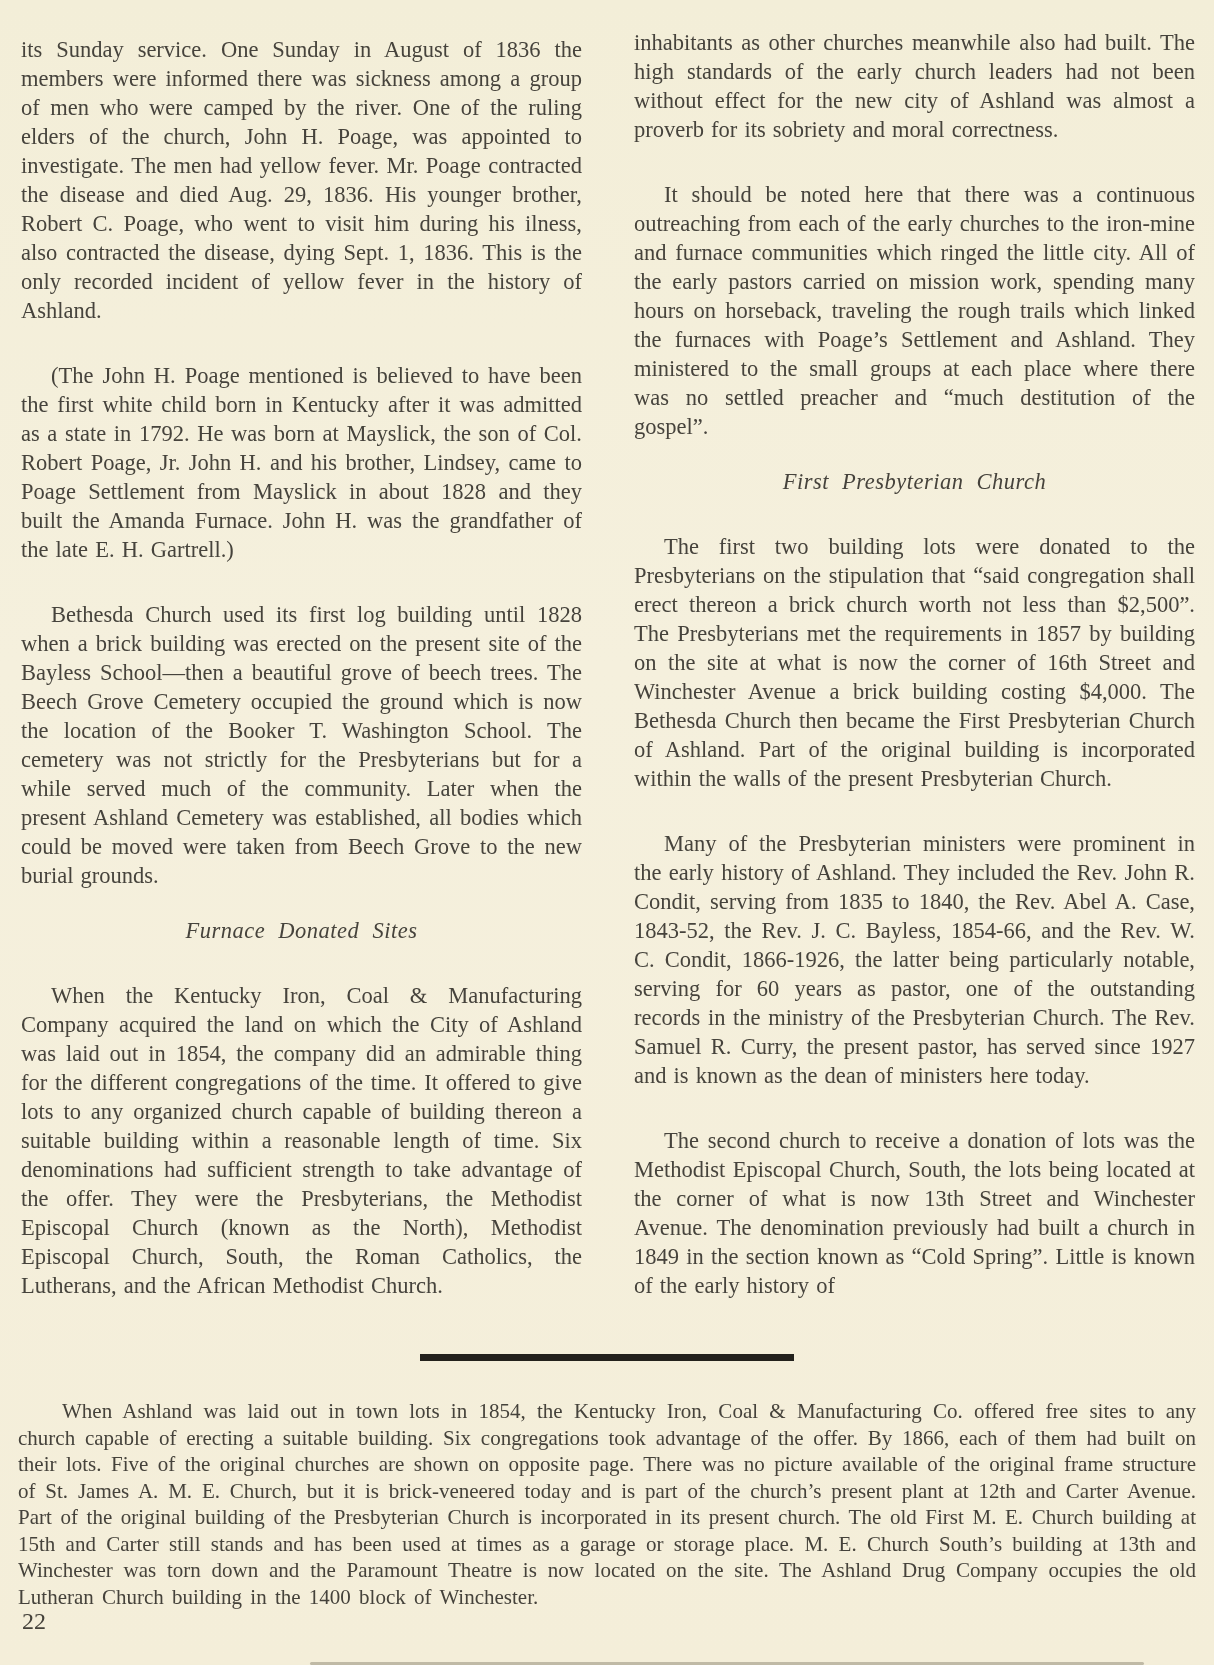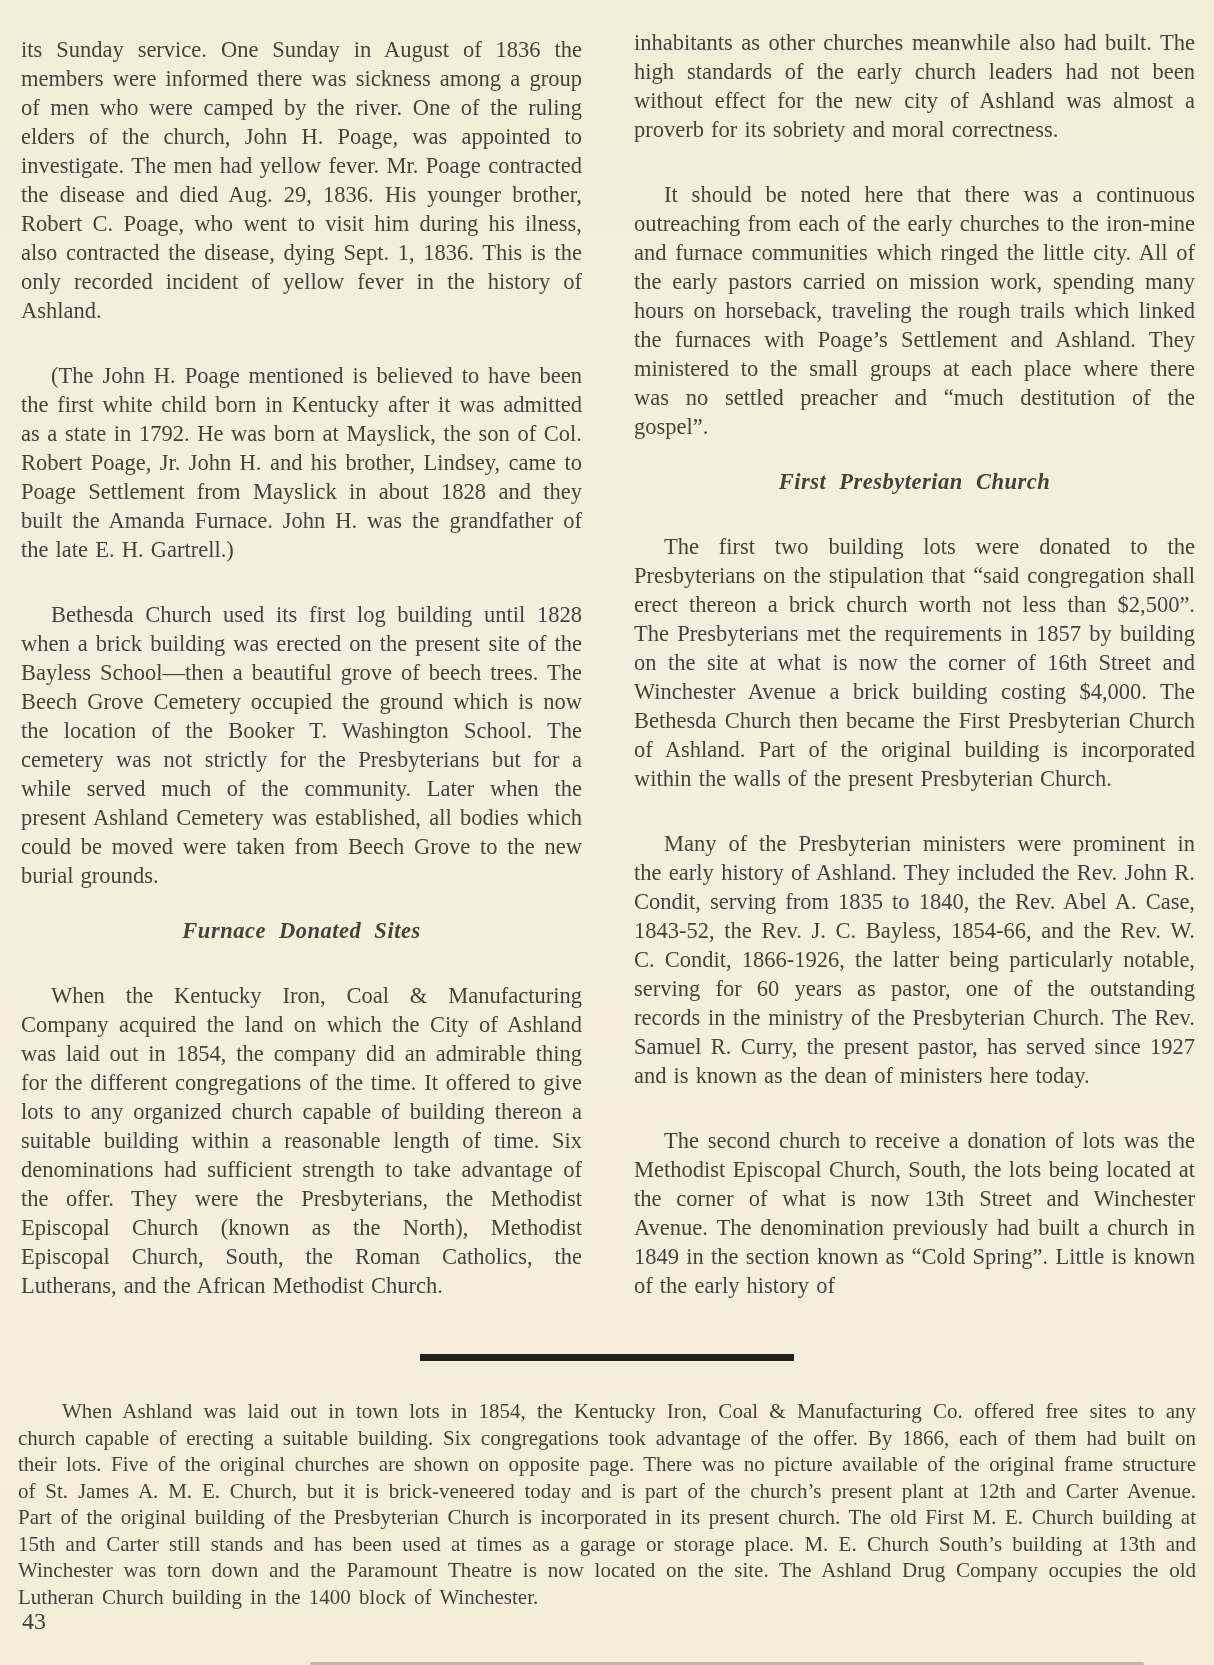--- a/index.html
+++ b/index.html
@@ -44,21 +44,21 @@
     text-indent: 0;
     word-spacing: 1.5px;
   }
   .para.indent {
     text-indent: 30px;
     margin-top: 36px;
   }
   .heading {
     font-size: 22.5px;
     line-height: 29px;
-    font-weight: bold;
+    font-weight: normal;
     font-style: italic;
     text-align: center;
     margin: 26px 0 9px 0;
     word-spacing: 7px;
     letter-spacing: 0.5px;
   }
   .rule {
     position: absolute;
     left: 420px;
     top: 1354px;
@@ -115,16 +115,16 @@
         <p class="para indent">The first two building lots were donated to the Presbyterians on the stipulation that “said congregation shall erect thereon a brick church worth not less than $2,500”. The Presbyterians met the requirements in 1857 by building on the site at what is now the corner of 16th Street and Winchester Avenue a brick building costing $4,000. The Bethesda Church then became the First Presbyterian Church of Ashland. Part of the original building is incorporated within the walls of the present Presbyterian Church.</p>
         <p class="para indent">Many of the Presbyterian ministers were prominent in the early history of Ashland. They included the Rev. John R. Condit, serving from 1835 to 1840, the Rev. Abel A. Case, 1843-52, the Rev. J. C. Bayless, 1854-66, and the Rev. W. C. Condit, 1866-1926, the latter being particularly notable, serving for 60 years as pastor, one of the outstanding records in the ministry of the Presbyterian Church. The Rev. Samuel R. Curry, the present pastor, has served since 1927 and is known as the dean of ministers here today.</p>
         <p class="para indent">The second church to receive a donation of lots was the Methodist Episcopal Church, South, the lots being located at the corner of what is now 13th Street and Winchester Avenue. The denomination previously had built a church in 1849 in the section known as “Cold Spring”. Little is known of the early history of</p>
       </div>
   </div>
 
   <div class="rule"></div>
 
   <p class="footnote">When Ashland was laid out in town lots in 1854, the Kentucky Iron, Coal &amp; Manufacturing Co. offered free sites to any church capable of erecting a suitable building. Six congregations took advantage of the offer. By 1866, each of them had built on their lots. Five of the original churches are shown on opposite page. There was no picture available of the original frame structure of St. James A. M. E. Church, but it is brick-veneered today and is part of the church’s present plant at 12th and Carter Avenue. Part of the original building of the Presbyterian Church is incorporated in its present church. The old First M. E. Church building at 15th and Carter still stands and has been used at times as a garage or storage place. M. E. Church South’s building at 13th and Winchester was torn down and the Paramount Theatre is now located on the site. The Ashland Drug Company occupies the old Lutheran Church building in the 1400 block of Winchester.</p>
 
-  <div class="page-number">43</div>
+  <div class="page-number">22</div>
 
   <div class="bottom-shadow"></div>
 </div>
 
 </body></html>

